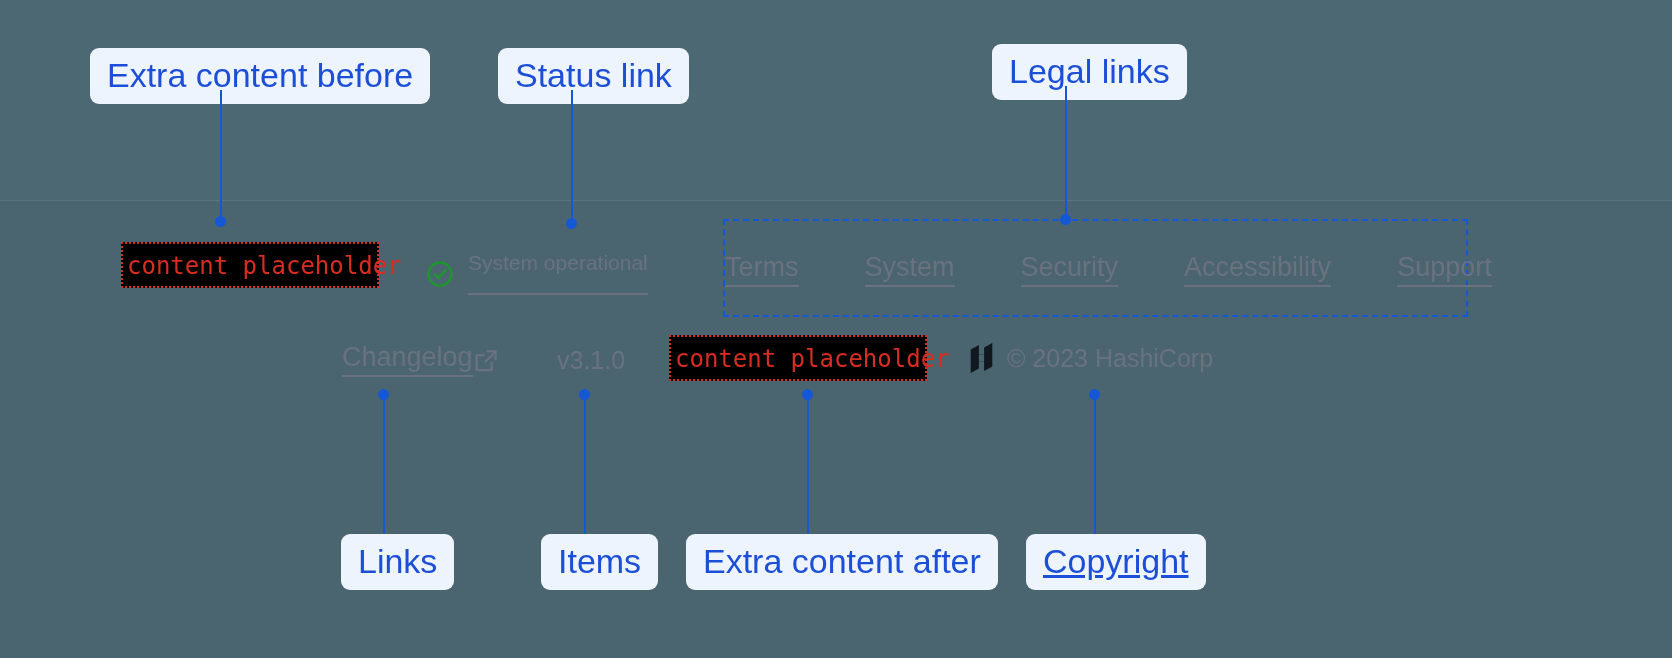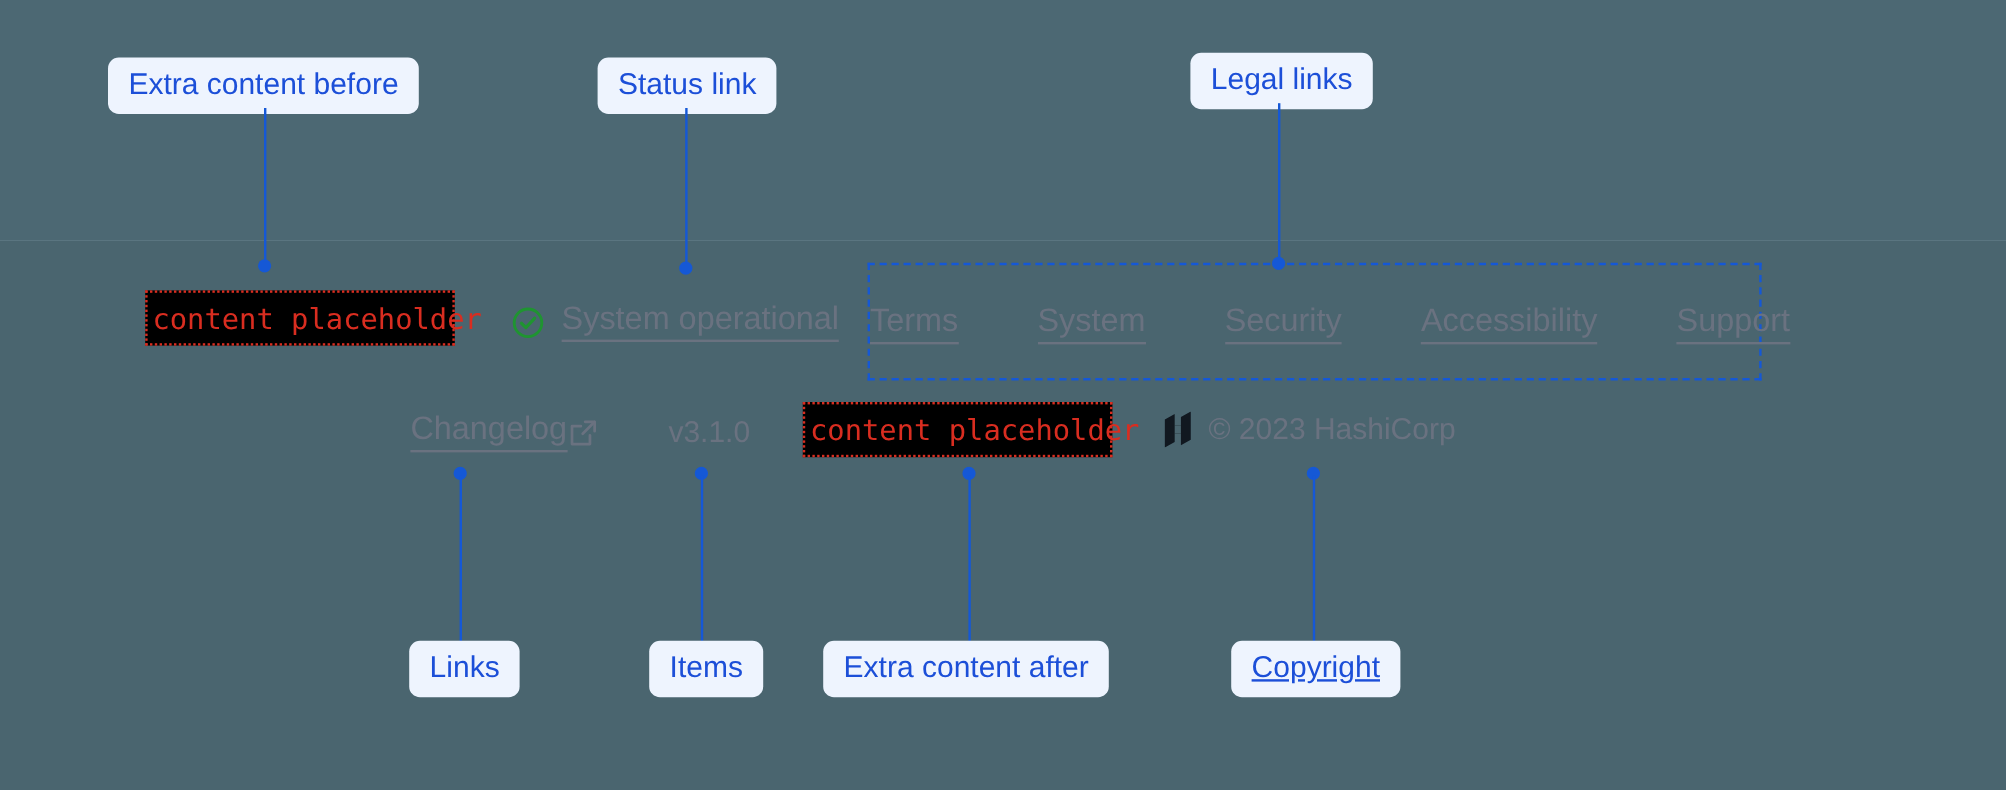--- a/index.html
+++ b/index.html
@@ -36,21 +36,21 @@
     width: 1672px;
     height: 457px;
     background: #4a656f;
   }
 
   
   .callout {
     position: absolute;
     background: #eef4fe;
     color: #1c4fd8;
-    font-size: 25px;
+    font-size: 34px;
     line-height: 1;
     padding: 10px 17px 12px 17px;
     border-radius: 9px;
     white-space: nowrap;
     font-family: "Liberation Sans", sans-serif;
   }
   .leader-line {
     position: absolute;
     width: 2px;
     background: #1558d6;
@@ -102,24 +102,24 @@
     gap: 13px;
   }
   #status-icon-check {
     width: 30px;
     height: 30px;
     flex: 0 0 auto;
     display: block;
   }
   #status-link-text {
     color: #6a7280;
-    font-size: 27px;
+    font-size: 21px;
     line-height: 1;
     border-bottom: 2px solid #6a7280;
-    padding-bottom: 4px;
+    padding-bottom: 20px;
     white-space: nowrap;
   }
 
   #legal-links-region {
     position: absolute;
     left: 723px;
     top: 18px;
     width: 745px;
     height: 98px;
     border: 2px dashed #1558d6;

